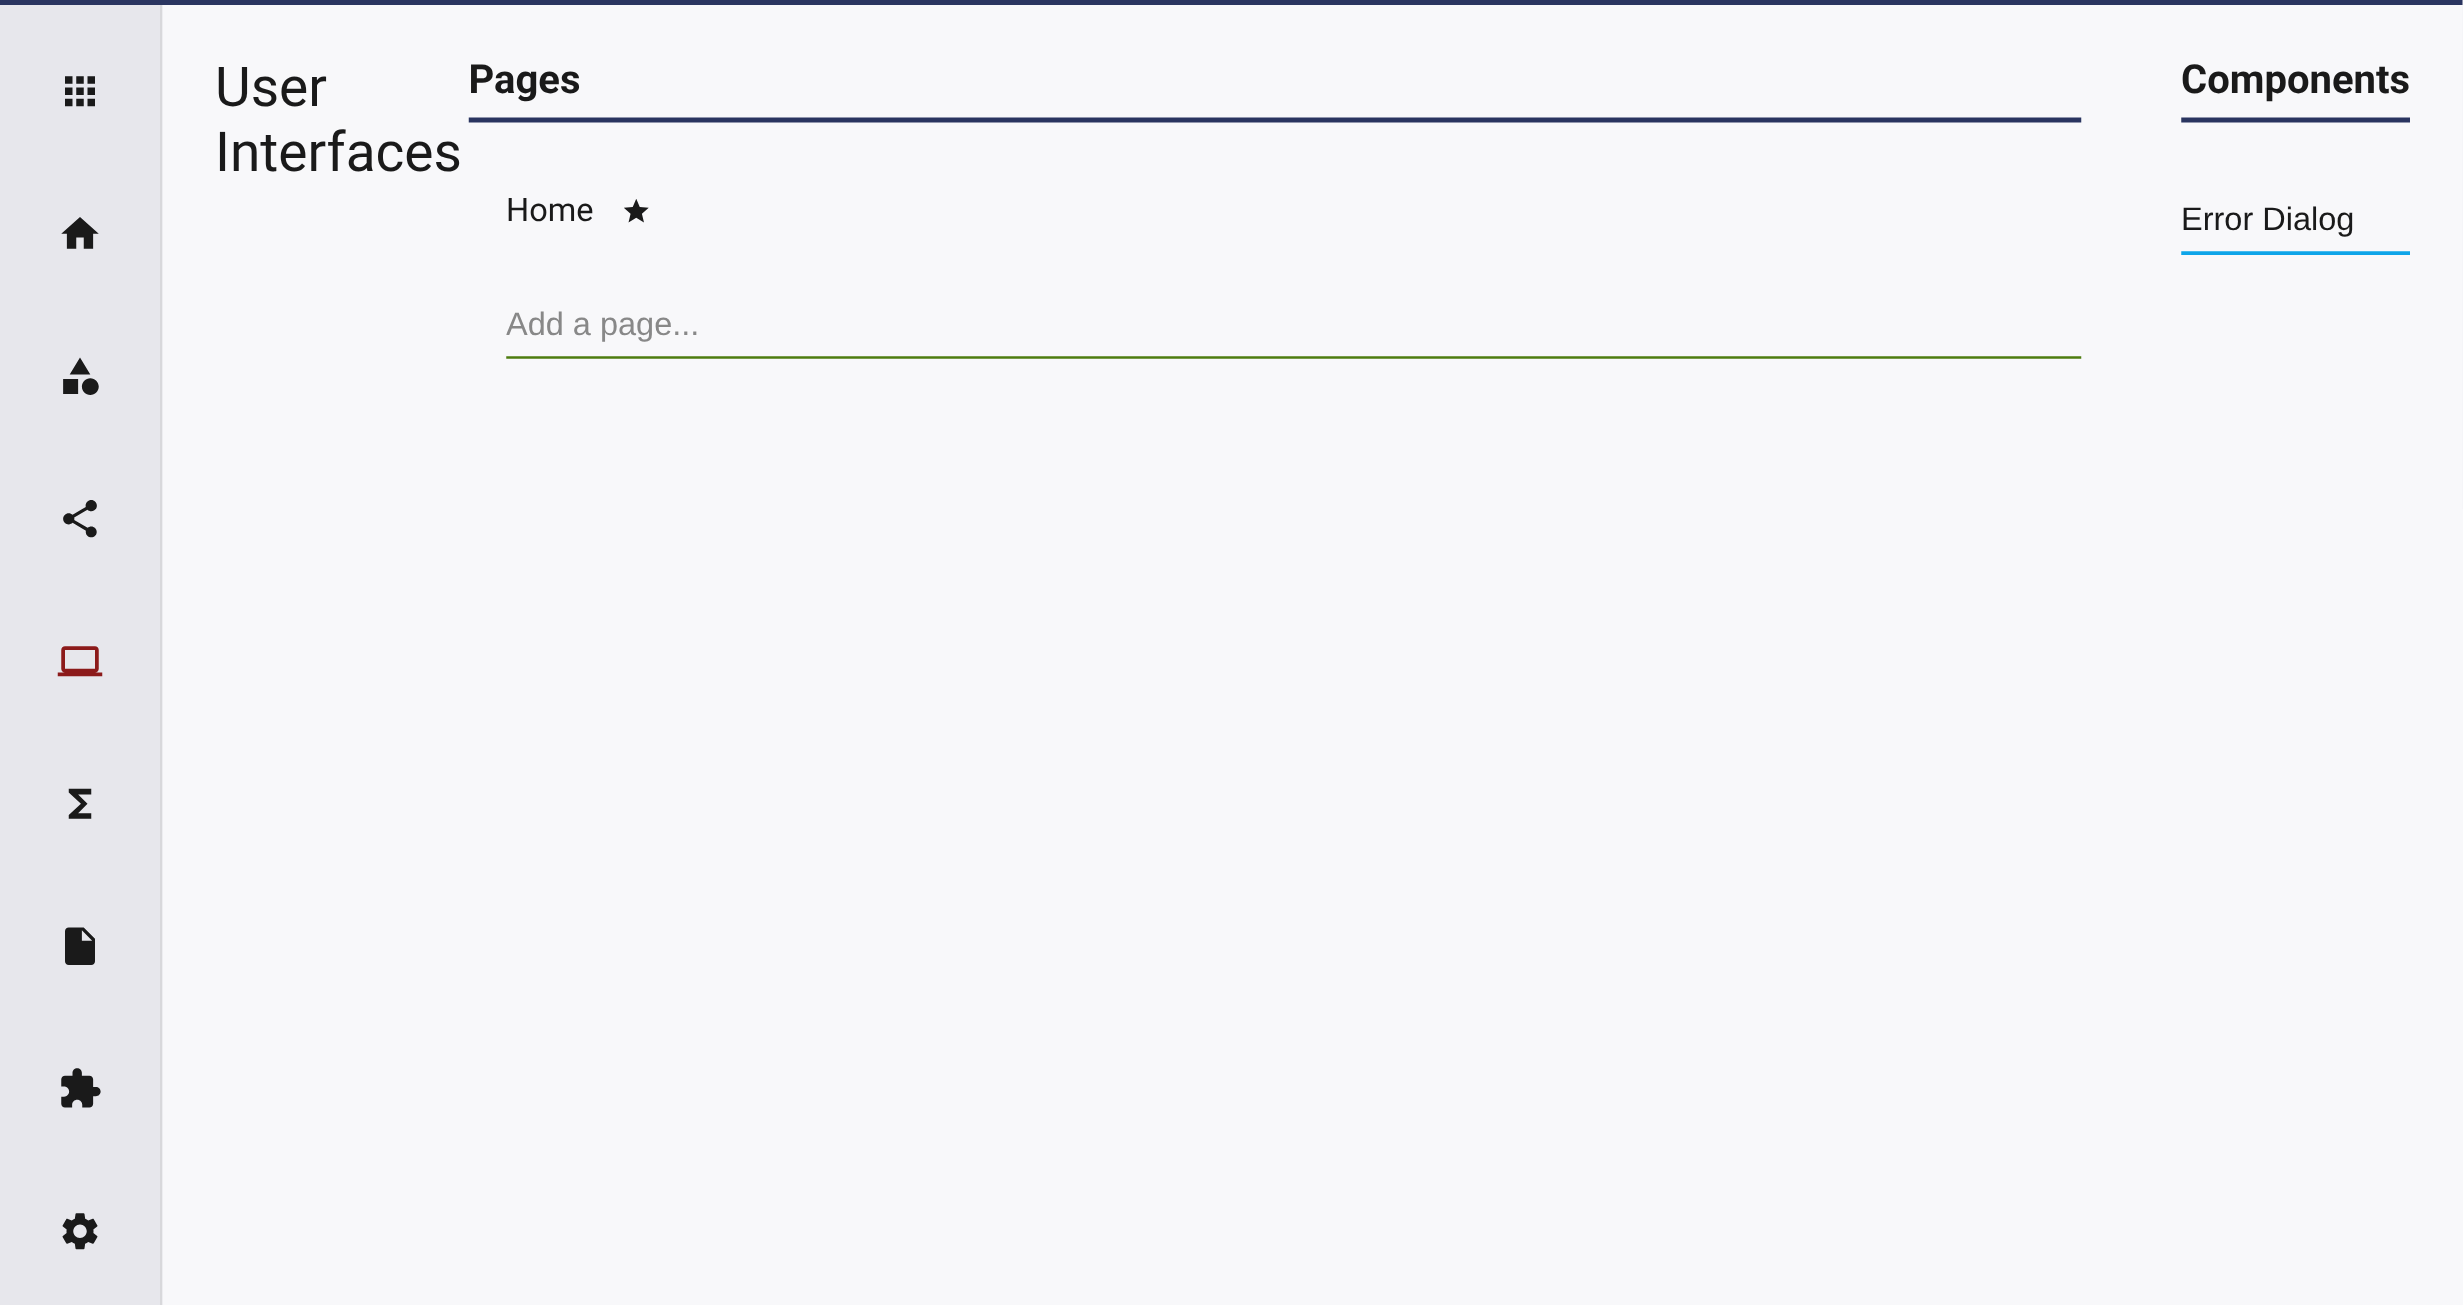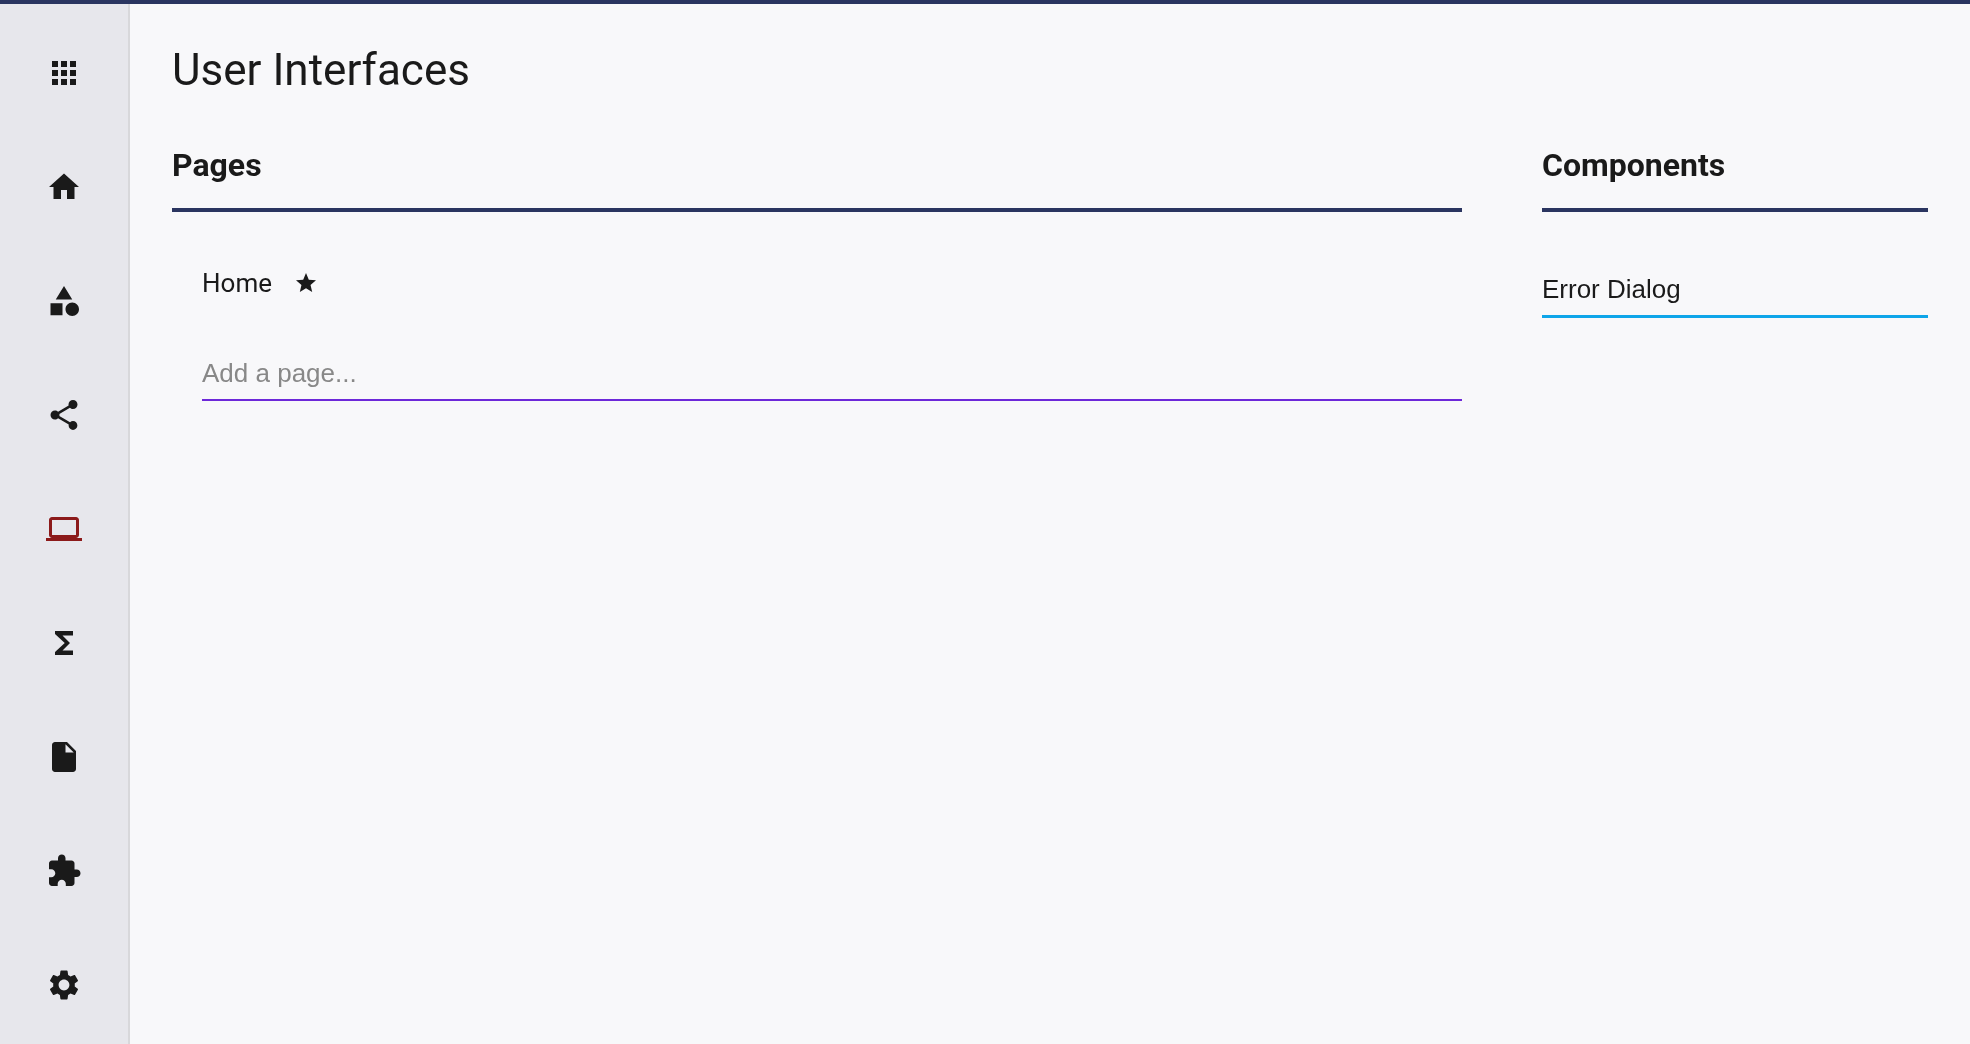--- a/index.html
+++ b/index.html
@@ -40,21 +40,21 @@
   }
   .sidebar-item svg {
     width: 36px;
     height: 36px;
   }
   .main {
     flex: 1;
     background: #f8f8fa;
     padding: 40px 42px 0 42px;
     display: flex;
-    flex-direction: column;
+    flex-direction: row;
   }
   .page-title {
     font-size: 44px;
     font-weight: 400;
     color: #1a1a1a;
     margin-bottom: 50px;
   }
   .columns {
     display: flex;
     gap: 80px;
@@ -62,21 +62,21 @@
   .col-pages {
     width: 1290px;
   }
   .col-components {
     flex: 1;
   }
   .section-heading {
     font-size: 32px;
     font-weight: 700;
     color: #1a1a1a;
-    padding-bottom: 24px;
+    padding-bottom: 12px;
     border-bottom: 4px solid #2a3560;
     margin-bottom: 56px;
   }
   .page-row {
     display: flex;
     align-items: center;
     gap: 22px;
     padding-left: 30px;
     margin-bottom: 54px;
   }
@@ -86,21 +86,21 @@
   }
   .star {
     width: 24px;
     height: 24px;
     color: #1a1a1a;
   }
   .add-page-field {
     margin-left: 30px;
     width: calc(100% - 30px);
     border: none;
-    border-bottom: 2px solid #6d28d9;
+    border-bottom: 2px solid #4d7c0f;
     background: transparent;
     font-size: 26px;
     padding: 6px 0 10px 0;
     color: #1a1a1a;
     outline: none;
   }
   .add-page-field::placeholder {
     color: #888;
   }
   .component-field {

